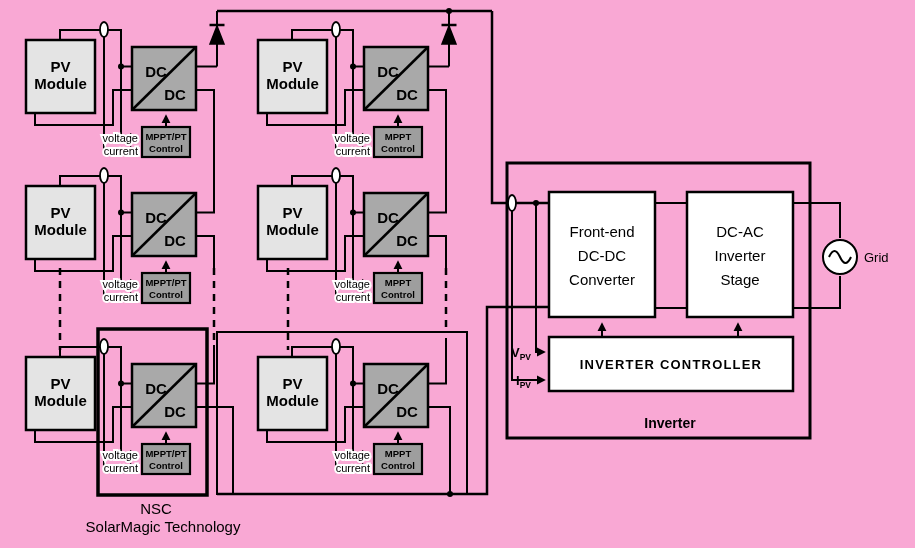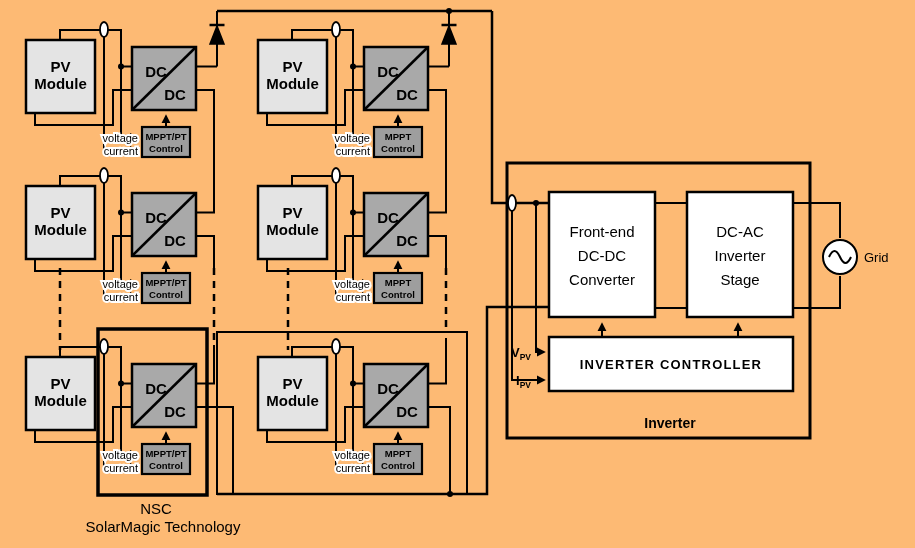--- a/index.html
+++ b/index.html
@@ -1,16 +1,16 @@
 <!DOCTYPE html>
 <html><head>
 <meta charset="utf-8">
 <style>
   html,body{margin:0;padding:0;background:#fff;}
-  #stage{position:relative;width:915px;height:548px;background:#fdba74;overflow:hidden;
+  #stage{position:relative;width:915px;height:548px;background:#f9a8d4;overflow:hidden;
          font-family:"Liberation Sans",sans-serif;}
   svg{position:absolute;left:0;top:0;}
   .w{fill:none;stroke:#000;stroke-width:2;}
   .w25{fill:none;stroke:#000;stroke-width:2.5;}
   .dash{fill:none;stroke:#000;stroke-width:2.5;stroke-dasharray:7,6;}
   .pv{fill:#e4e4e4;stroke:#000;stroke-width:2.5;}
   .dc{fill:#a9a9a9;stroke:#000;stroke-width:2.5;}
   .mppt{fill:#9e9e9e;stroke:#000;stroke-width:2.2;}
   .box{fill:#ffffff;stroke:#000;stroke-width:2.5;}
   .obox{fill:none;stroke:#000;stroke-width:3;}

